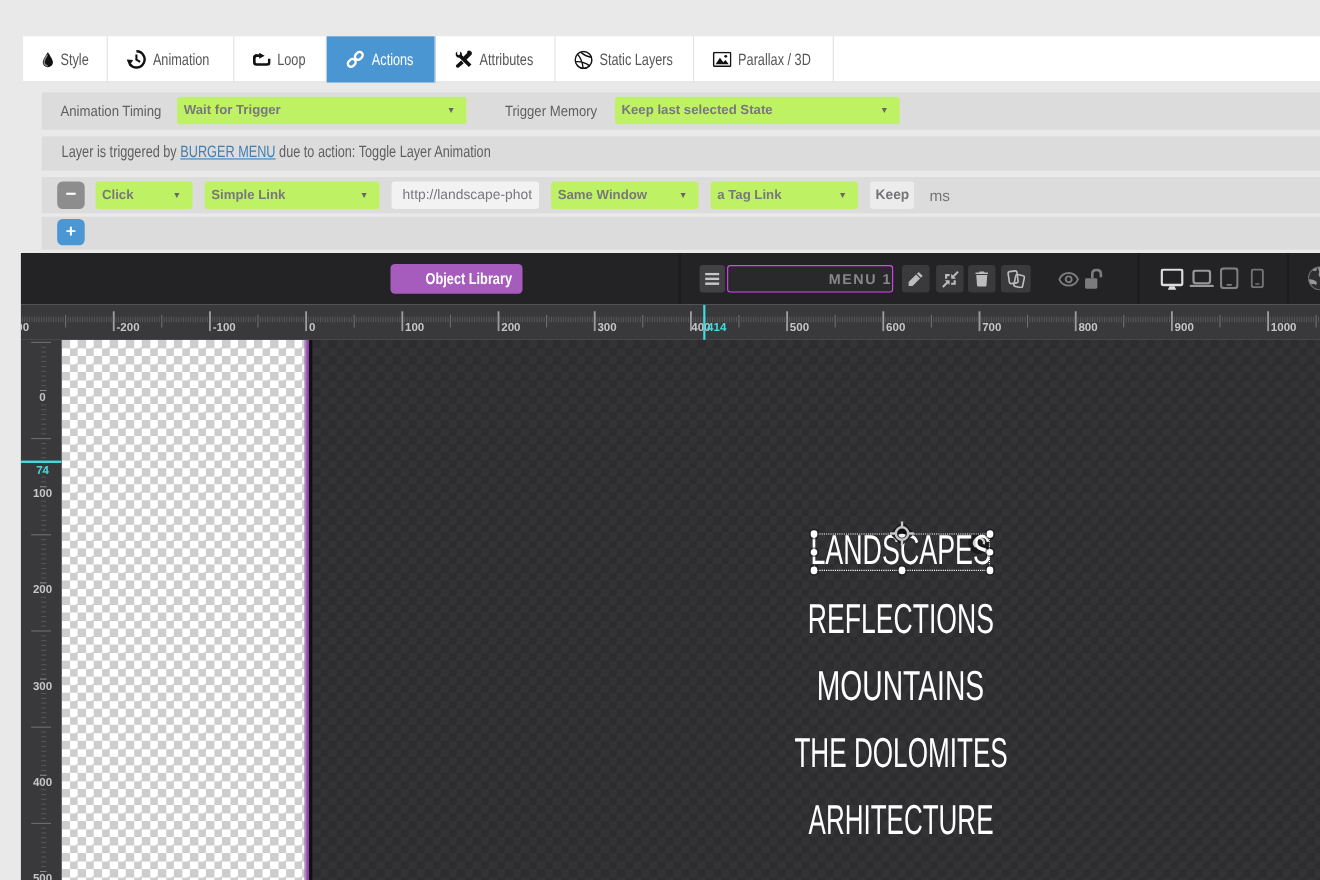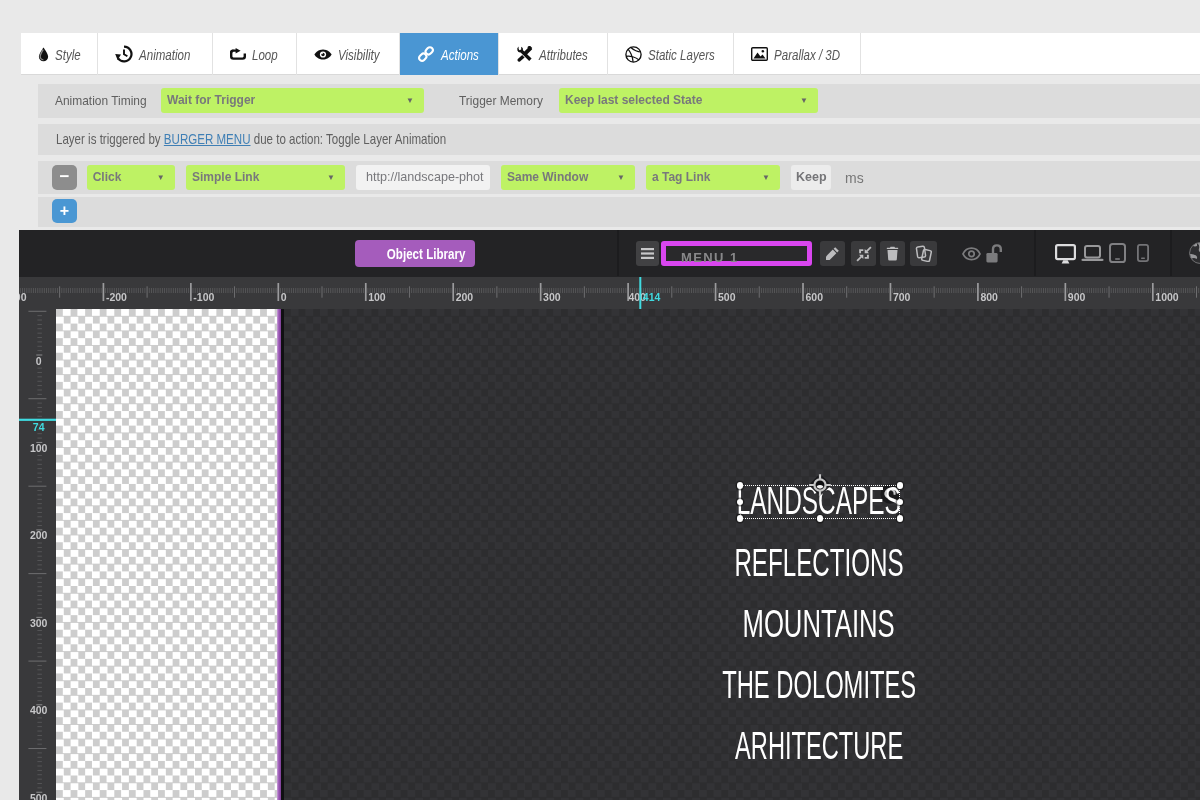--- a/index.html
+++ b/index.html
@@ -4,21 +4,21 @@
 <style>
   * { margin:0; padding:0; box-sizing:border-box; }
   html,body { width:1200px; height:800px; overflow:hidden; background:#e9e9e9;
     font-family:"Liberation Sans", sans-serif; }
   #page { position:relative; width:1200px; height:800px; }
 
   
   #tabbar { position:absolute; left:21px; top:33px; width:1179px; height:42px;
     background:#fff; border-bottom:1px solid #d9d9d9; display:flex; }
   .tab { height:42px; display:flex; align-items:center; justify-content:flex-start;
-    padding-left:17px; border-right:1px solid #e2e2e2; color:#565656; font-size:15px;font-style:italic; }
+    padding-left:17px; border-right:1px solid #e2e2e2; color:#565656; font-size:15px; }
   .tab svg { display:block; margin-right:6px; flex:none; }
   .tab span { transform:scaleX(0.77); transform-origin:left center; white-space:nowrap; filter:opacity(0.999); }
   .tab.active { background:#4a96d3; color:#fff; }
 
   
   .band { position:absolute; left:38px; width:1162px; background:#dcdcdc; }
   #row1 { top:84px;  height:33.5px; }
   #row2 { top:124px; height:30.5px; }
   #row3 { top:160.5px; height:33px; }
   #row4 { top:197px; height:29.5px; }
@@ -84,29 +84,20 @@
       <span>Animation</span>
     </div>
     <div class="tab" style="width:84px">
       <svg width="16" height="12" viewBox="0 0 16 12">
           <path d="M3.4 2.6 Q1.2 2.6 1.2 4.6 L1.2 8.6 Q1.2 10.6 3.4 10.6 L12.6 10.6 Q14.8 10.6 14.8 8.6 L14.8 5.4" fill="none" stroke="#111" stroke-width="2.4"></path>
           <path d="M1.2 4.8 Q1.2 2.6 3.4 2.6 L6 2.6" fill="none" stroke="#111" stroke-width="2.4"></path>
           <path d="M5.6 0 L10.6 2.7 L5.6 5.4 Z" fill="#111"></path>
         </svg>
       <span>Loop</span>
     </div>
-    <div class="tab" style="width:103px">
-      <svg width="18" height="11" viewBox="0 0 18 11">
-          <path d="M9 0.4 C4.5 0.4 1.5 3.3 0.4 5.5 C1.5 7.7 4.5 10.6 9 10.6 C13.5 10.6 16.5 7.7 17.6 5.5 C16.5 3.3 13.5 0.4 9 0.4 Z" fill="#111"></path>
-          <circle cx="9" cy="5.5" r="3.1" fill="#fff"></circle>
-          <circle cx="9" cy="5.5" r="1.7" fill="#111"></circle>
-          <circle cx="8" cy="4.5" r="0.8" fill="#fff"></circle>
-        </svg>
-      <span>Visibility</span>
-    </div>
     <div class="tab active" style="width:99px">
       <svg width="18" height="18" viewBox="0 0 18 18">
           <g transform="rotate(45 9 9)" fill="none" stroke="#fff" stroke-width="2.1">
             <rect x="6.1" y="0.6" width="5.8" height="7.7" rx="2.9"></rect>
             <rect x="6.1" y="9.7" width="5.8" height="7.7" rx="2.9"></rect>
           </g>
         </svg>
       <span>Actions</span>
     </div>
     <div class="tab" style="width:108.5px">
@@ -175,21 +166,21 @@
       <span>Add Layer</span>
     </div>
     <div style="position:absolute; left:598px; top:0; width:2px; height:46px; background:#1c1c1e;"></div>
     <div class="tbtn" style="left:617px; width:23px; background:#414143;">
       <svg width="13" height="11" viewBox="0 0 13 11">
           <rect x="0" y="0" width="13" height="2.2" fill="#c7c7c9"></rect>
           <rect x="0" y="4.4" width="13" height="2.2" fill="#c7c7c9"></rect>
           <rect x="0" y="8.8" width="13" height="2.2" fill="#c7c7c9"></rect>
         </svg>
     </div>
-    <div style="position:absolute; left:642px; top:11px; width:151px; height:25px; background:#29292b; border:5px solid #d946ef; border-radius:3px; color:#88888a; font-size:13px; font-weight:bold; letter-spacing:1.4px; line-height:23px; padding-left:15px;">MENU 1</div>
+    <div style="position:absolute; left:642px; top:11px; width:151px; height:25px; background:#29292b; border:1px solid #d946ef; border-radius:3px; color:#88888a; font-size:13px; font-weight:bold; letter-spacing:1.4px; line-height:23px; padding-left:15px;text-align:right;">MENU 1</div>
     <div class="tbtn" style="left:801px; width:25px;">
       <svg width="15" height="15" viewBox="0 0 15 15">
           <path d="M10.2 1.2 L13.8 4.8 L12.2 6.4 L8.6 2.8 Z" fill="#bcbcbe"></path>
           <path d="M7.8 3.6 L11.4 7.2 L4.6 14 L1 14 L1 10.4 Z" fill="#bcbcbe"></path>
         </svg>
     </div>
     <div class="tbtn" style="left:832px; width:25px;">
       <svg width="16" height="16" viewBox="0 0 16 16">
           <path d="M4.1 7.3 L4.1 4.1 L7.3 4.1" fill="none" stroke="#bcbcbe" stroke-width="1.9"></path>
           <path d="M14.9 1.1 L10.6 5.4" stroke="#bcbcbe" stroke-width="1.8"></path>

